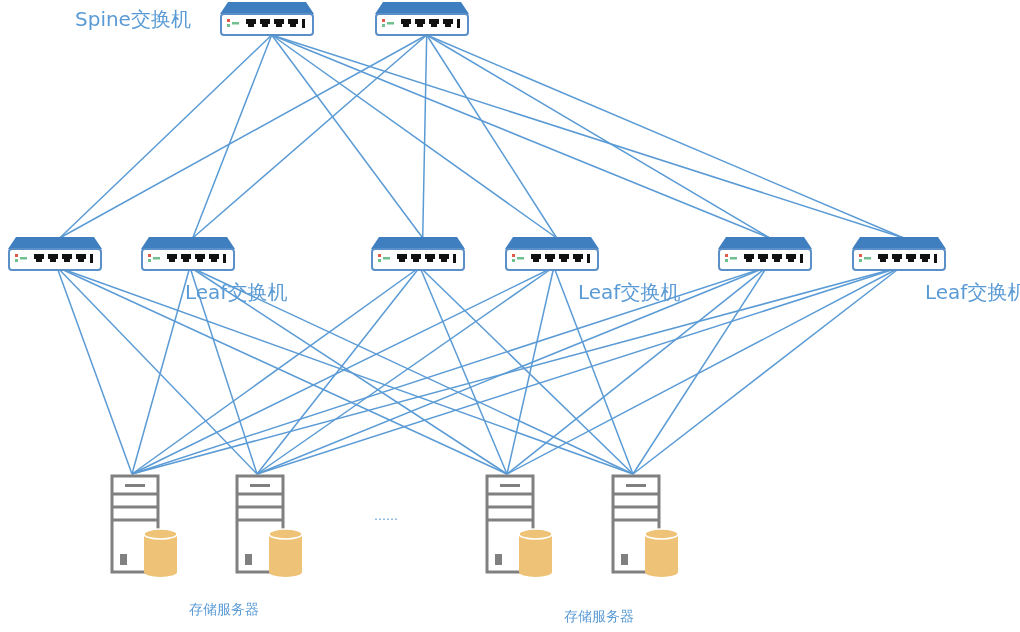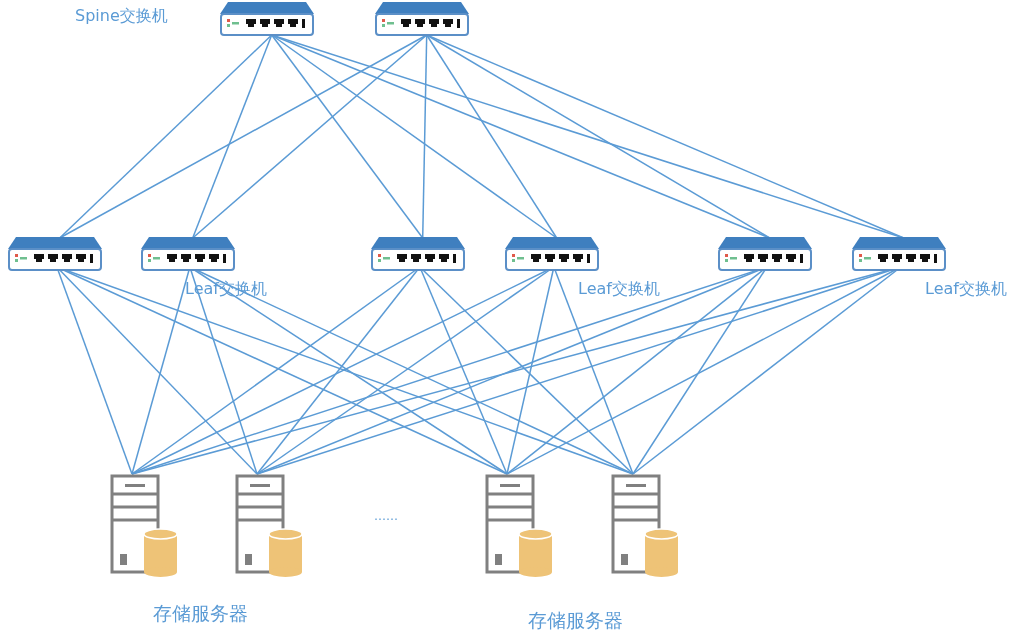--- a/index.html
+++ b/index.html
@@ -1,19 +1,19 @@
 <!DOCTYPE html>
 <html><head>
 <meta charset="utf-8">
 <style>
   html, body { margin: 0; padding: 0; background: #ffffff; }
   #canvas { position: relative; width: 1020px; height: 632px; overflow: hidden; background: #ffffff; font-family: "DejaVu Sans", sans-serif; }
   #links { position: absolute; left: 0; top: 0; width: 1020px; height: 632px; }
-  .label { position: absolute; color: #5b9bd5; font-size: 16px; white-space: nowrap; font-family: "DejaVu Sans", sans-serif; }
-  .label.big { font-size: 19px; }
+  .label { position: absolute; color: #5b9bd5; font-size: 20px; white-space: nowrap; font-family: "DejaVu Sans", sans-serif; }
+  .label.big { font-size: 14px; margin-left: 36px; }
   .switch { position: absolute; width: 94px; height: 34px; }
   .server { position: absolute; width: 70px; height: 104px; }
   .dots { position: absolute; color: #5b9bd5; font-size: 12px; letter-spacing: 0px; }
 </style>
 </head>
 <body>
 
 <div id="canvas">
   <svg id="links" xmlns="http://www.w3.org/2000/svg">
       <line x1="271.7" y1="35" x2="59.7" y2="238" stroke="#5b9bd5" stroke-width="1.5"></line>

